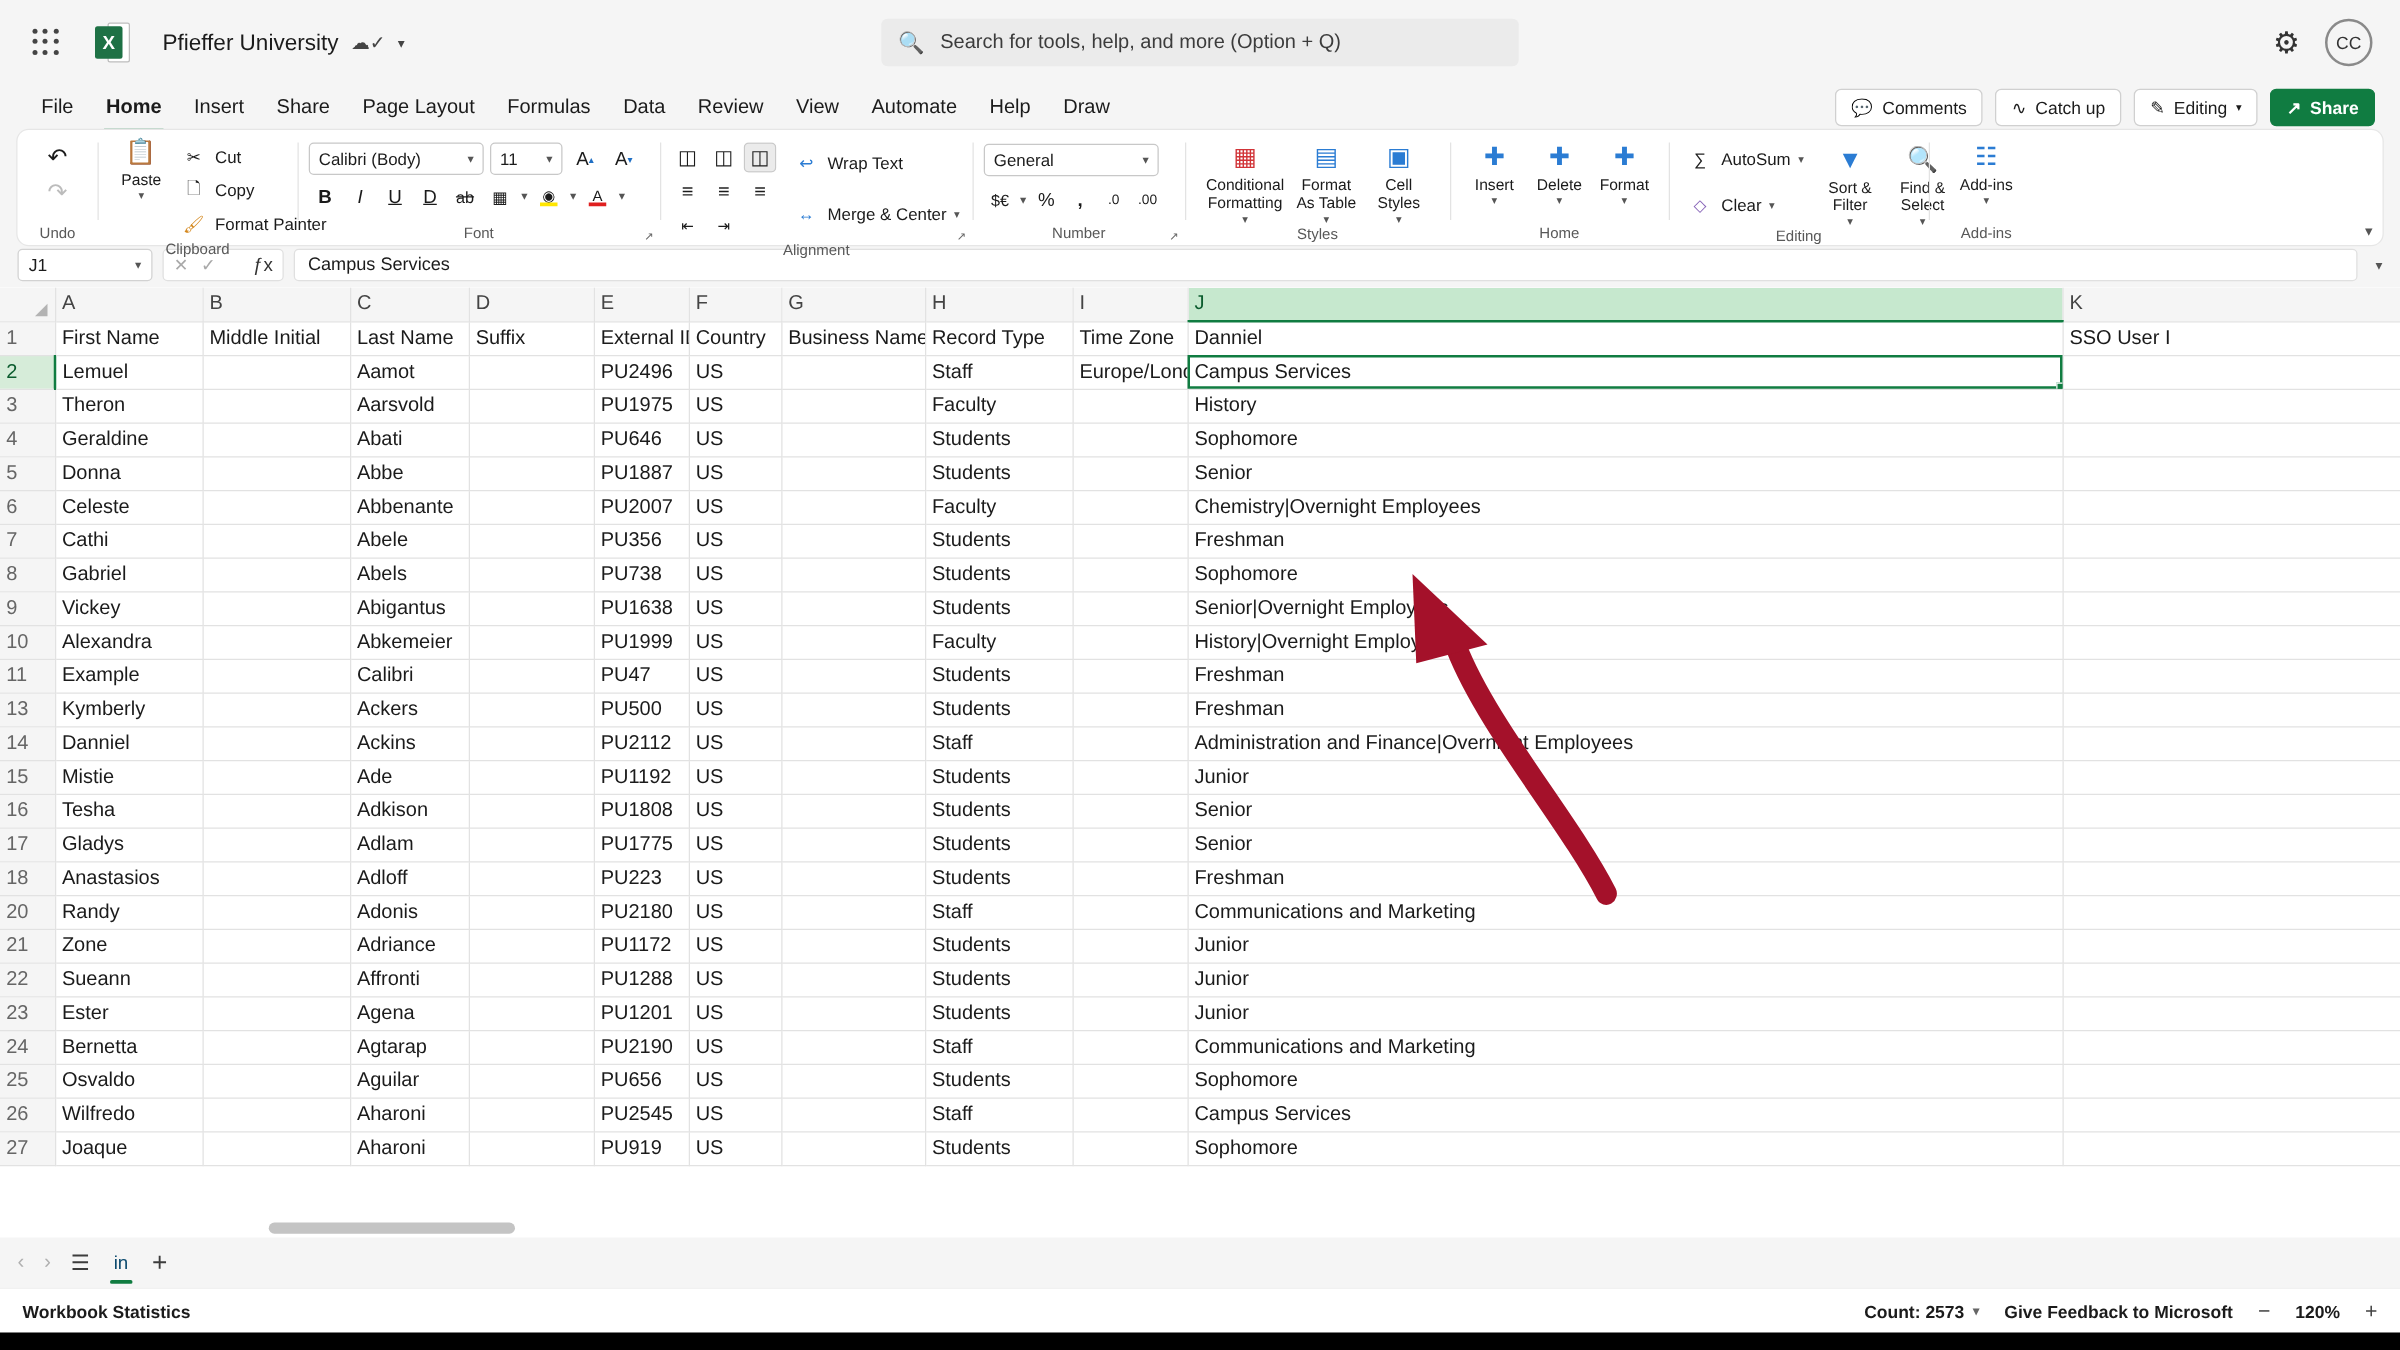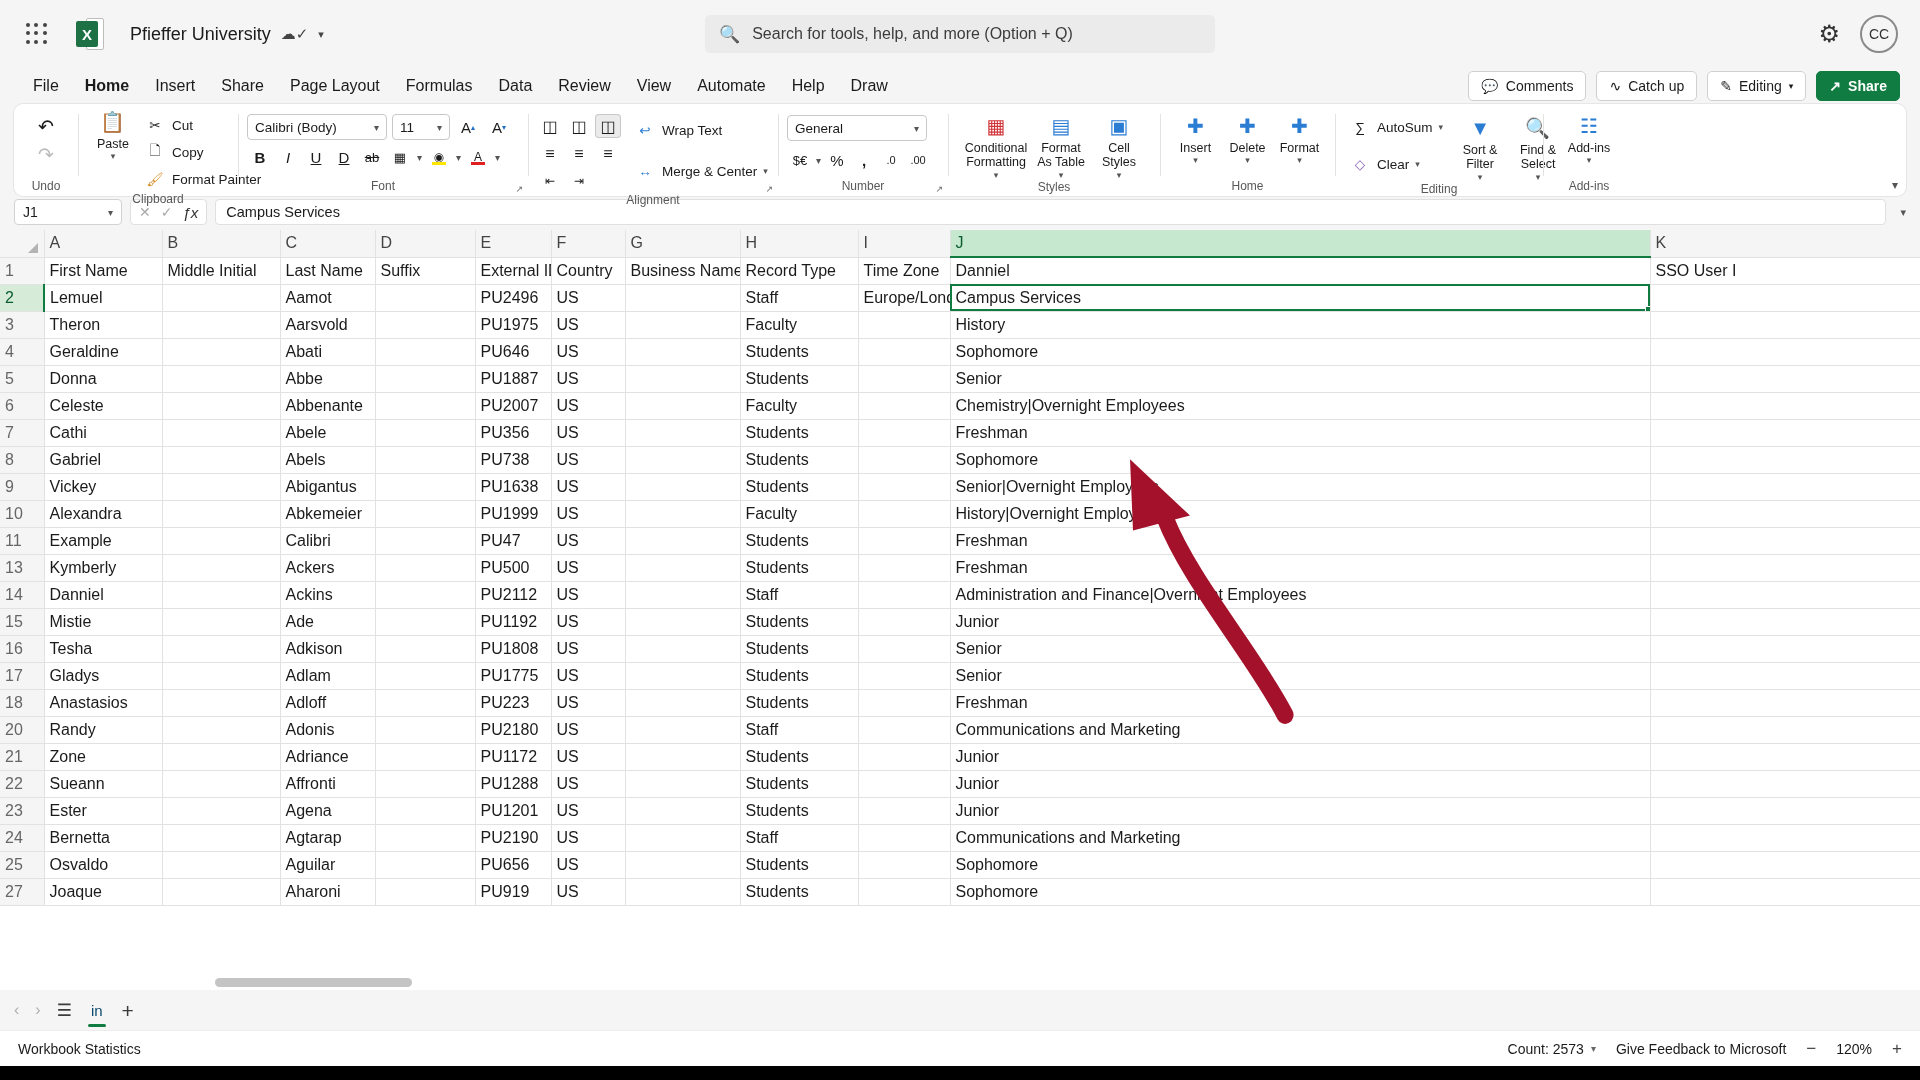--- a/index.html
+++ b/index.html
@@ -88,21 +88,21 @@
   
   .fxbar { flex:0 0 34px; height:34px; display:flex; align-items:center; gap:8px;
      padding:2px 14px 4px; background:#f5f5f5; }
   .namebox { width:108px; height:26px; background:#fff; border:1px solid #d2d2d2;
      border-radius:4px; display:flex; align-items:center; padding:0 8px; font-size:14px;
      cursor:text; }
   .namebox .nb-c { margin-left:auto; font-size:10px; color:#555; }
   .fxctrl { display:flex; align-items:center; gap:10px; padding:0 8px; height:26px;
      border:1px solid #e0e0e0; border-radius:4px; background:#fff; }
   .fxctrl span { font-size:14px; color:#a9a9a9; cursor:pointer; }
-  .fxctrl .fxs { color:#333; font-style:italic; font-size:15px; }
+  .fxctrl .fxs { color:#333; font-size:15px;margin-left:20px; }
   .fxinput { flex:1; height:26px; background:#fff; border:1px solid #e0e0e0;
      border-radius:4px; display:flex; align-items:center; padding:0 10px; font-size:14.5px;
      cursor:text; }
   .fxexpand { font-size:11px; color:#555; cursor:pointer; padding-left:6px; }
 
   
   .gridwrap { flex:1; background:#fff; overflow:hidden; position:relative; }
   table.grid { border-collapse:collapse; table-layout:fixed; width:1920px; }
   table.grid td, table.grid th { font-weight:normal; font-size:16px; padding:0 5px;
      height:27px; border-right:1px solid #e2e2e2; border-bottom:1px solid #e2e2e2;
@@ -136,21 +136,21 @@
   .sheettab { font-size:15px; color:#0c4a6e; cursor:pointer; position:relative;
      padding:4px 3px; }
   .sheettab.active::after { content:""; position:absolute; left:0; right:0; bottom:-4px;
      height:3px; background:#107c41; border-radius:2px; }
   .splus { font-size:21px; color:#3c3c3c; cursor:pointer; line-height:1; }
 
   
   .statusbar { flex:0 0 36px; height:36px; background:#fff; display:flex; align-items:center;
      padding:0 18px; font-size:14px; color:#1b1b1b; border-top:1px solid #ededed; }
   .sb-right { margin-left:auto; display:flex; align-items:center; gap:20px; }
-  .sb-item { cursor:pointer; display:flex; align-items:center; gap:7px; }
+  .sb-item { cursor:pointer; display:flex; align-items:center; gap:7px;font-weight:bold; }
   .zoombtn { font-size:17px; color:#444; cursor:pointer; }
   .blackbar { flex:0 0 14px; background:#000; }
 </style>
 </head>
 <body>
 
 <div class="app">
 
   <div class="titlebar">
     <div class="waffle">
@@ -795,20 +795,34 @@
             <td></td>
             <td>PU656</td>
             <td>US</td>
             <td></td>
             <td>Students</td>
             <td></td>
             <td>Sophomore</td>
             <td></td>
           </tr>
           <tr>
+            <td class="rownum">26</td>
+            <td>Wilfredo</td>
+            <td></td>
+            <td>Aharoni</td>
+            <td></td>
+            <td>PU2545</td>
+            <td>US</td>
+            <td></td>
+            <td>Staff</td>
+            <td></td>
+            <td>Campus Services</td>
+            <td></td>
+          </tr>
+          <tr>
             <td class="rownum">27</td>
             <td>Joaque</td>
             <td></td>
             <td>Aharoni</td>
             <td></td>
             <td>PU919</td>
             <td>US</td>
             <td></td>
             <td>Students</td>
             <td></td>

